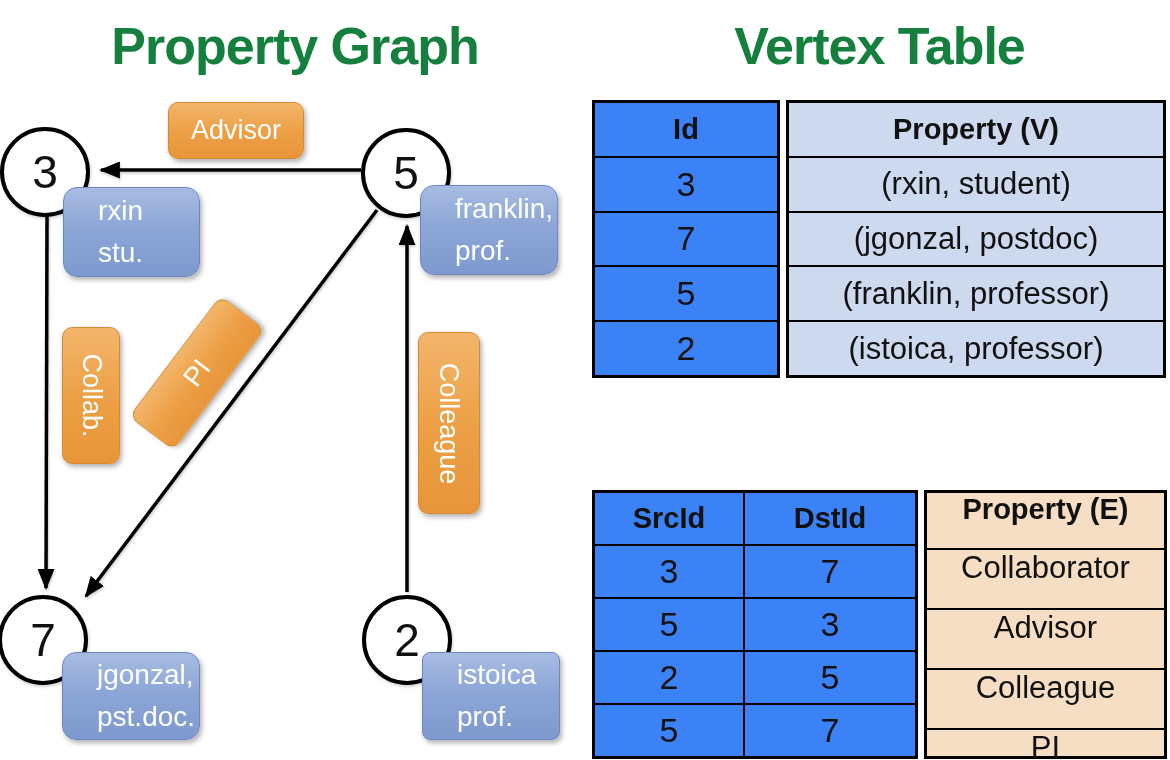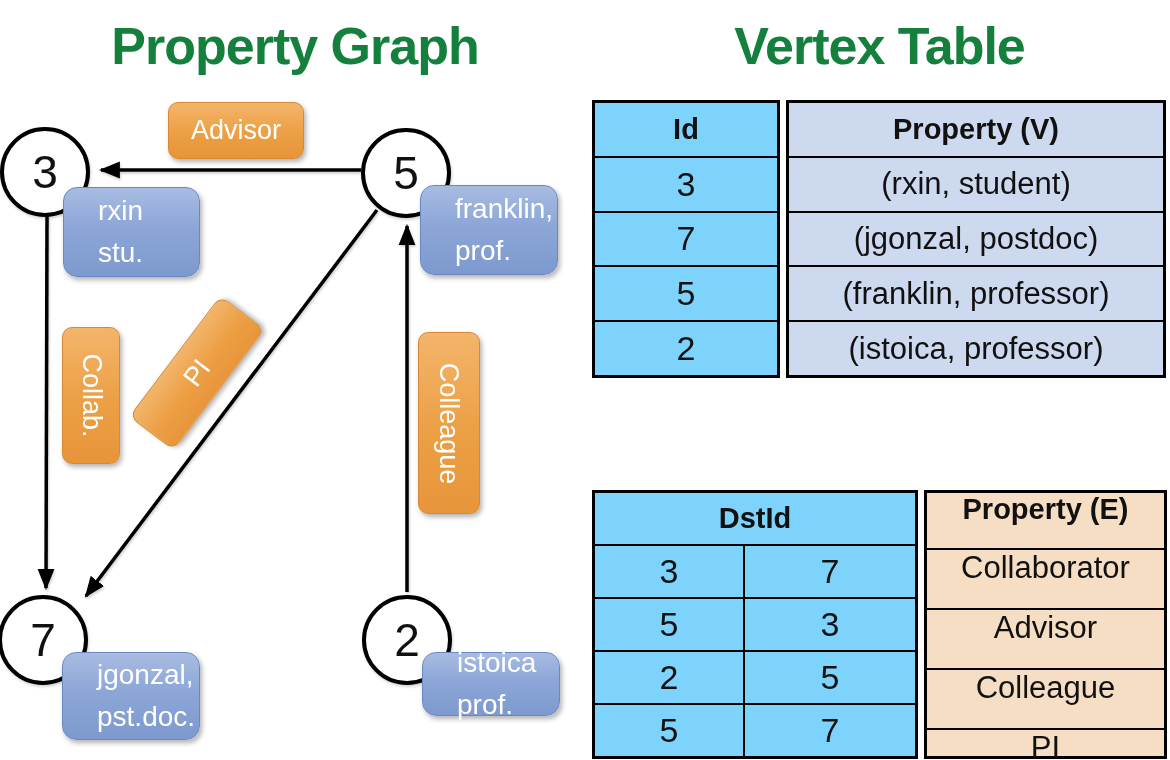--- a/index.html
+++ b/index.html
@@ -29,21 +29,21 @@
   .olabel{
     position:absolute;border-radius:10px;border:1px solid #D68A33;
     background:linear-gradient(180deg,#F3B56B 0%,#EC9F44 55%,#E8953A 100%);
     box-shadow:2px 3px 5px rgba(0,0,0,0.3);
     display:flex;align-items:center;justify-content:center;
     color:#fff;font-size:27px;white-space:nowrap;
   }
   .olabel .vert{transform:rotate(90deg);}
   
   .tbl{position:absolute;display:flex;gap:6px;}
-  .sub{border:3px solid #000;display:flex;flex-direction:column;box-sizing:border-box;background:#7dd3fc;}
+  .sub{border:3px solid #000;display:flex;flex-direction:column;box-sizing:border-box;background:#3b82f6;}
   .row{flex:1;display:flex;align-items:center;justify-content:center;font-size:31px;}
   .row + .row{border-top:2px solid #000;}
   .row.hdr{font-weight:bold;font-size:29px;}
   .row.num{font-size:34px;}
   .split{flex-direction:row;padding:0;align-items:stretch;}
   .split .c1,.split .c2{display:flex;align-items:center;justify-content:center;}
   .split .c1{width:148px;border-right:2px solid #000;}
   .split .c2{flex:1;}
   .vprop{background:#CDD9EF;}
   .eprop{background:#F5DEC3;}
@@ -85,21 +85,21 @@
 stu.</span>
   </div>
   <div class="bluebox" style="left:420px;top:185px;width:138px;height:90px;">
     <span>franklin,
 prof.</span>
   </div>
   <div class="bluebox" style="left:62px;top:652px;width:138px;height:88px;">
     <span>jgonzal,
 pst.doc.</span>
   </div>
-  <div class="bluebox" style="left:422px;top:652px;width:138px;height:64px;">
+  <div class="bluebox" style="left:422px;top:652px;width:138px;height:88px;border-radius:8px;">
     <span>istoica
 prof.</span>
   </div>
 
   <div class="olabel" style="left:168px;top:102px;width:134px;height:55px;">
     <span>Advisor</span>
   </div>
   <div class="olabel" style="left:62px;top:327px;width:56px;height:135px;">
     <span class="vert">Collab.</span>
   </div>
@@ -126,20 +126,21 @@
       <div class="row">(jgonzal, postdoc)</div>
       <div class="row">(franklin, professor)</div>
       <div class="row">(istoica, professor)</div>
     </div>
   </div>
 
 
   <div class="tbl" style="left:592px;top:490px;width:575px;height:269px;">
     <div class="sub" style="width:326px;">
       <div class="row split">
+        <div class="c1 hdr row" style="flex:none;border-top:none;">SrcId</div>
         <div class="c2 hdr row" style="border-top:none;">DstId</div>
       </div>
       <div class="row split">
         <div class="c1 num row" style="flex:none;border-top:none;">3</div>
         <div class="c2 num row" style="border-top:none;">7</div>
       </div>
       <div class="row split">
         <div class="c1 num row" style="flex:none;border-top:none;">5</div>
         <div class="c2 num row" style="border-top:none;">3</div>
       </div>

